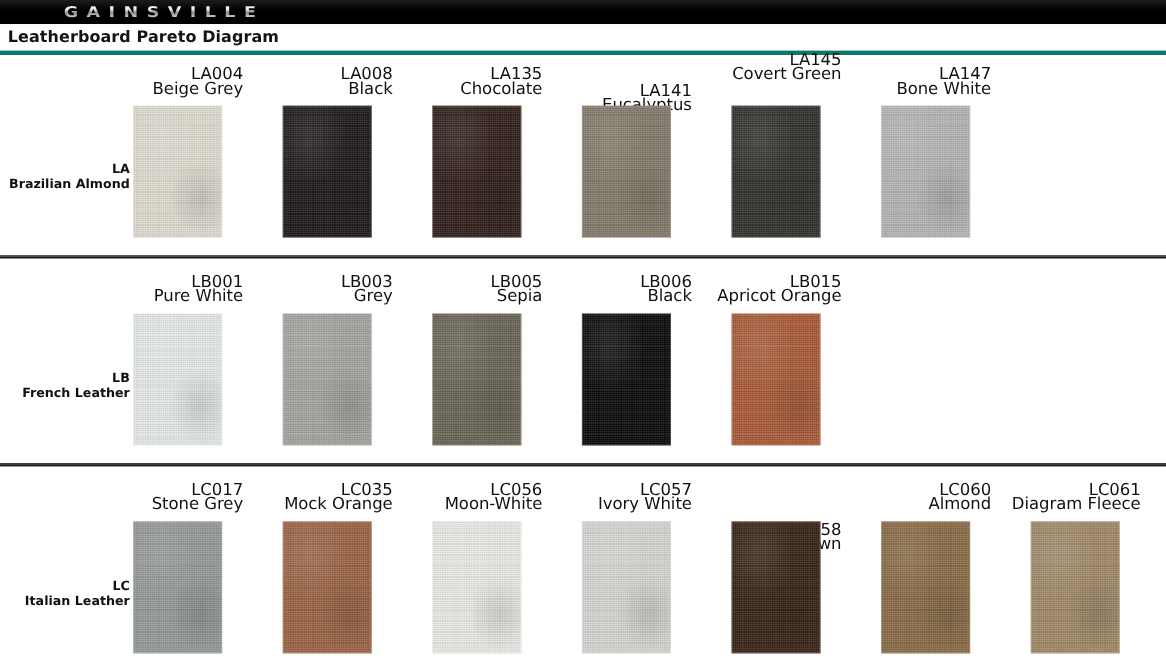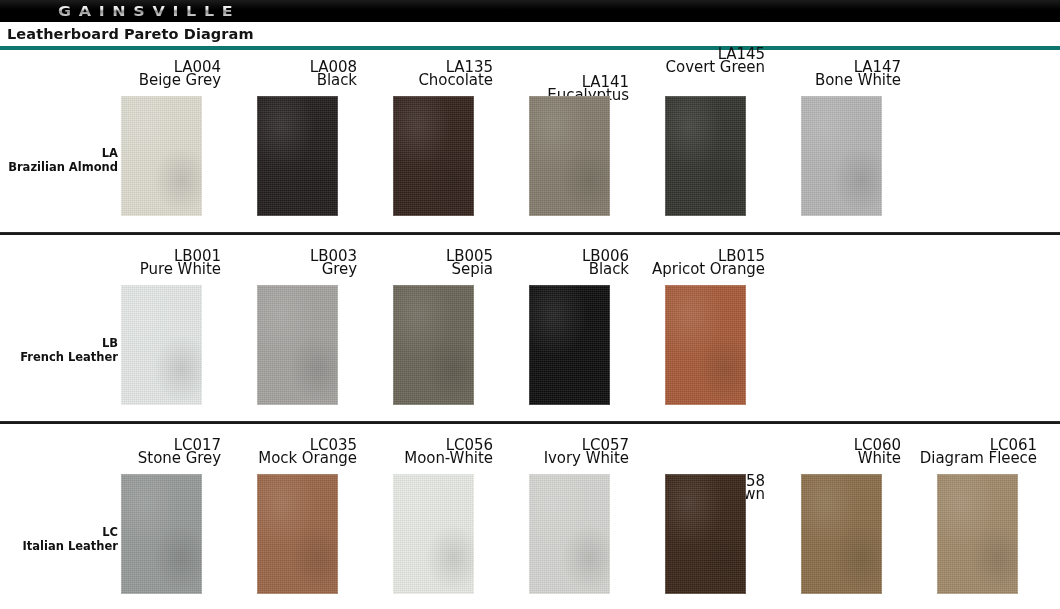--- a/index.html
+++ b/index.html
@@ -382,21 +382,21 @@
       <div class="cell" style="left: 645px; top: 474px; height: 120px;">
         <div class="swatch" title="LC058 Brown" style="background: rgb(58, 37, 24);">
           <div class="swatch-inner"></div>
           <div class="swatch-grain"></div>
           <div class="swatch-edge"></div>
         </div>
       </div>
       <div class="cell" style="left: 781px; top: 439px;">
         <div class="cell-caption">
           <span class="code">LC060</span>
-          <span class="name">White</span>
+          <span class="name">Almond</span>
         </div>
       </div>
       <div class="cell" style="left: 781px; top: 474px; height: 120px;">
         <div class="swatch" title="LC060 Almond" style="background: rgb(138, 109, 73);">
           <div class="swatch-inner"></div>
           <div class="swatch-grain"></div>
           <div class="swatch-edge"></div>
         </div>
       </div>
       <div class="cell" style="left: 917px; top: 439px;">

